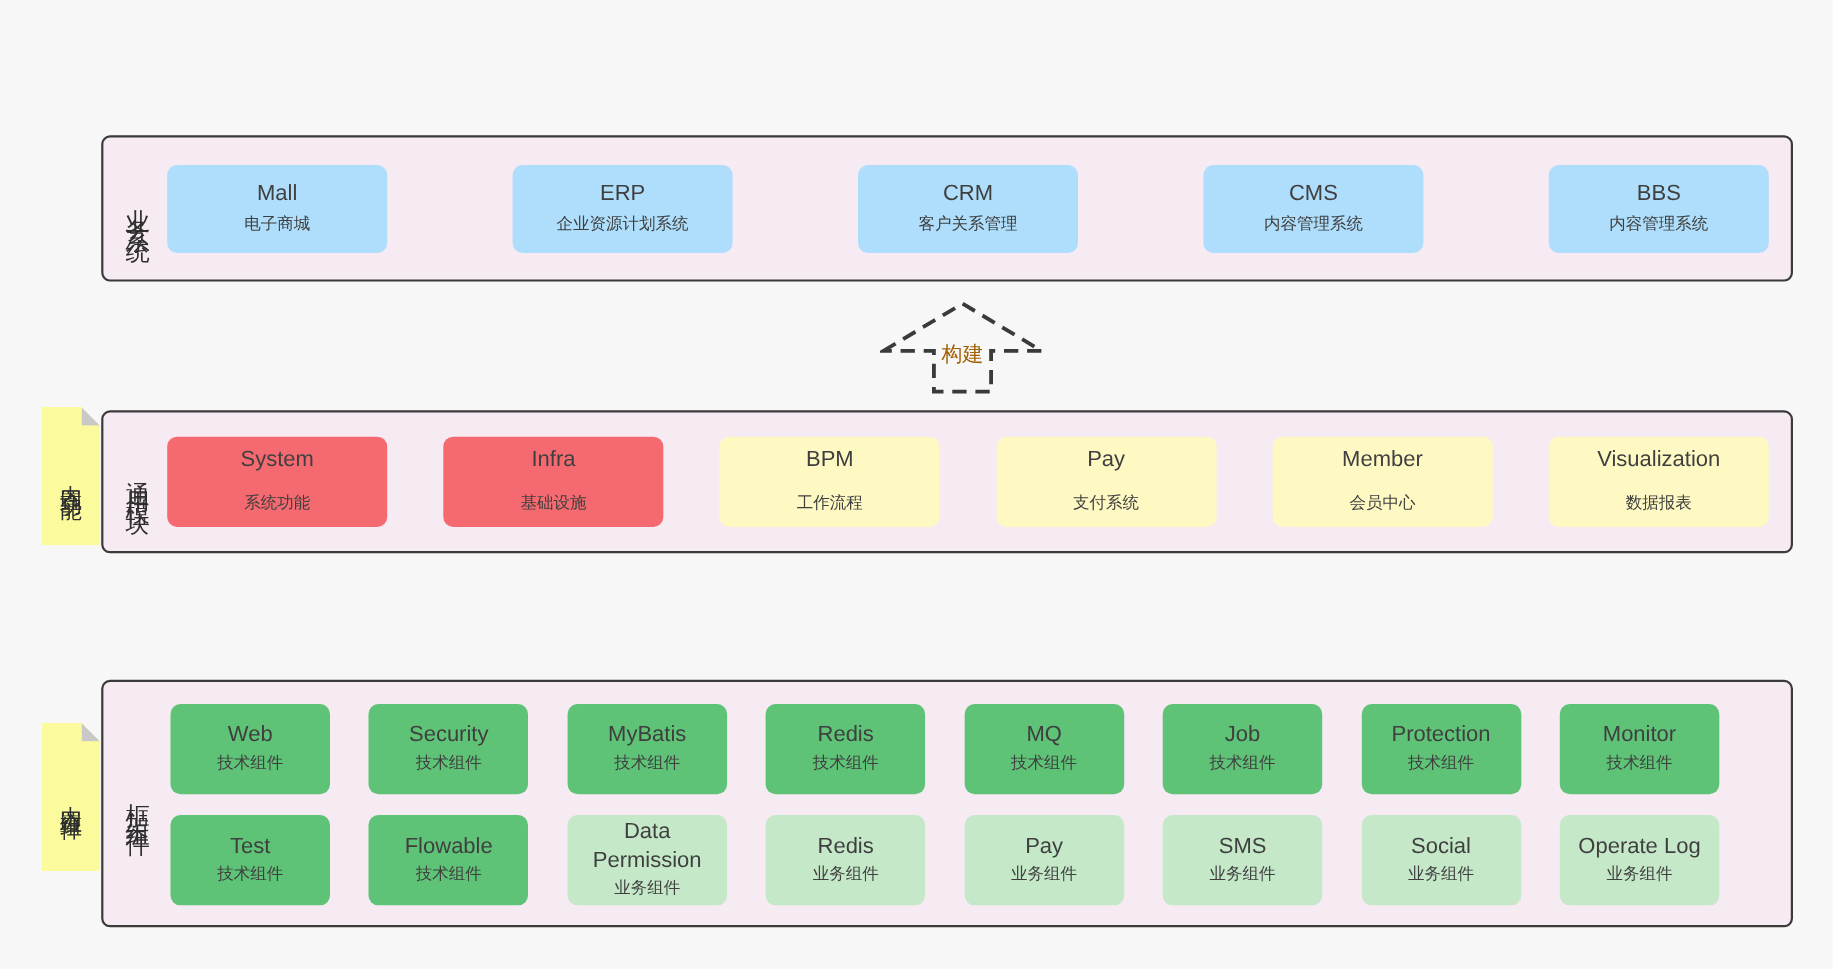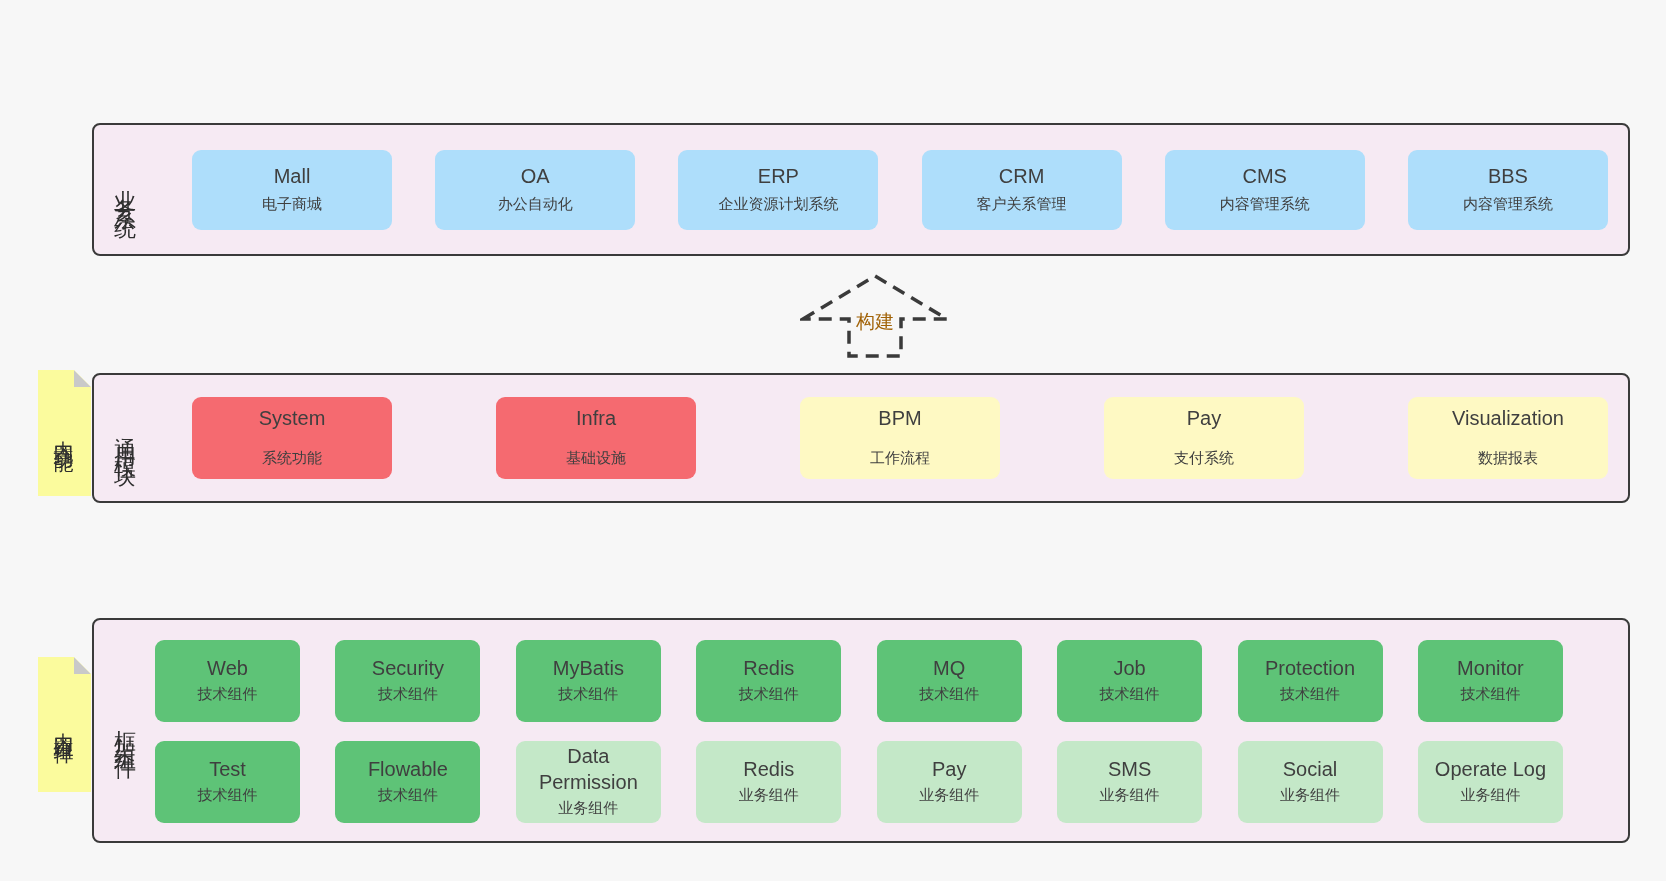--- a/index.html
+++ b/index.html
@@ -23,21 +23,21 @@
     position:absolute; left:58px; right:20px; top:0; bottom:0;
     display:flex; align-items:center; justify-content:space-between;
   }
   .box {
     box-sizing:border-box; border-radius:9px; padding:4px 6px;
     display:flex; flex-direction:column; align-items:center; justify-content:center;
     text-align:center; line-height:27px;
   }
   .box .t { font-size:20px; }
   .box .s { font-size:15px; }
-  .w6 { width:200px; height:80px;margin-left:40px; }
+  .w6 { width:200px; height:80px; }
   #panel-modules .w6 { height:82px;gap:12px; }
   .grid8 {
     position:absolute; left:61px; right:65px; top:20px; bottom:18px;
     display:flex; flex-direction:column; justify-content:space-between;
   }
   .row8 { display:flex; justify-content:space-between;gap:16px; }
   .w8 { width:145px; height:82px; line-height:26px; }
   .blue   { background:#aedefb; }
   .red    { background:#f56a70; }
   .pink   { background:#fef9c3; }
@@ -73,24 +73,20 @@
 <div class="stage">
 
   <section class="panel" id="panel-business">
     <div class="panel-label">业务系统</div>
     <div class="boxrow">
       <div class="box blue w6">
         <div class="t">Mall</div>
         <div class="s">电子商城</div>
       </div>
       <div class="box blue w6">
-        <div class="t">OA</div>
-        <div class="s">办公自动化</div>
-      </div>
-      <div class="box blue w6">
         <div class="t">ERP</div>
         <div class="s">企业资源计划系统</div>
       </div>
       <div class="box blue w6">
         <div class="t">CRM</div>
         <div class="s">客户关系管理</div>
       </div>
       <div class="box blue w6">
         <div class="t">CMS</div>
         <div class="s">内容管理系统</div>
@@ -126,20 +122,24 @@
       </div>
       <div class="box pink w6">
         <div class="t">BPM</div>
         <div class="s">工作流程</div>
       </div>
       <div class="box pink w6">
         <div class="t">Pay</div>
         <div class="s">支付系统</div>
       </div>
       <div class="box pink w6">
+        <div class="t">Member</div>
+        <div class="s">会员中心</div>
+      </div>
+      <div class="box pink w6">
         <div class="t">Visualization</div>
         <div class="s">数据报表</div>
       </div>
     </div>
   </section>
 
 
   <div class="note" id="note-builtin-components">
     <span class="note-text">内置组件</span>
   </div>

